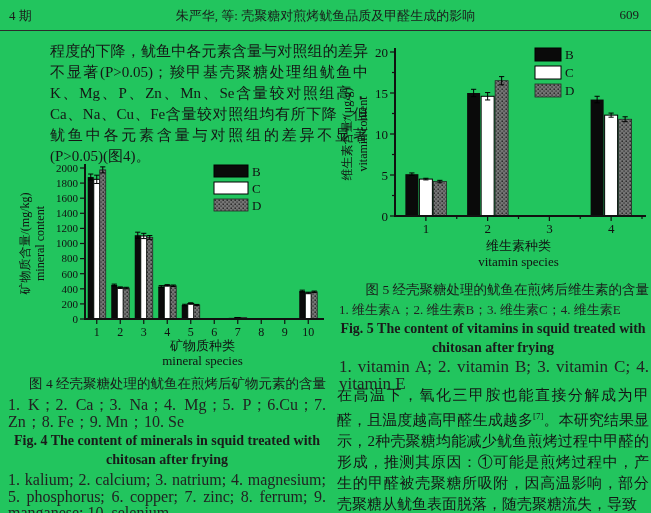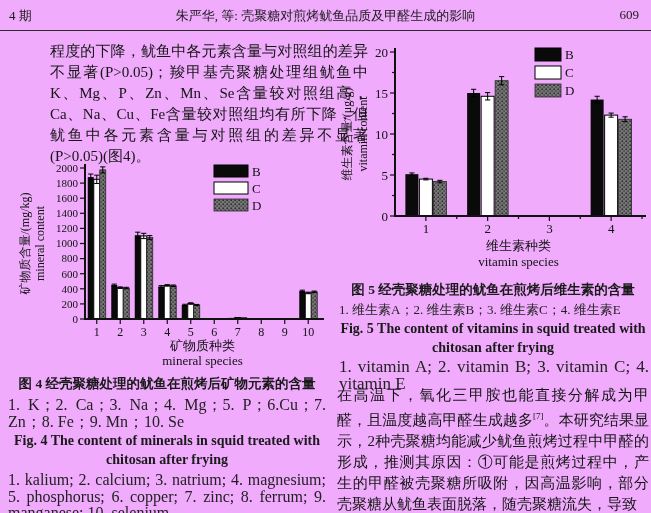--- a/index.html
+++ b/index.html
@@ -1,36 +1,36 @@
 <!DOCTYPE html>
 <html><head>
 <meta charset="utf-8">
 <style>
   * { margin:0; padding:0; box-sizing:border-box; }
   html,body { background:#e8e8e8; }
   #page {
     position:relative; width:651px; height:513px;
-    background:#f0abfc; color:#1a1a1a;
+    background:#22c55e; color:#1a1a1a;
     font-family:"Liberation Serif","DejaVu Serif",serif;
     overflow:hidden;
   }
   .abs { position:absolute; }
   .hdr { font-size:13px; top:7px; }
   #hdr-issue { left:9px; }
   #hdr-title { left:0; width:100%; text-align:center; }
   #hdr-page  { right:12px; }
   #hdr-rule { top:30px; left:0; width:651px; border-top:1.6px solid #2b2b2b; }
   .para {
     font-size:15px; line-height:21px; text-align:justify;
     text-justify:inter-ideograph; color:#151515;
   }
   #left-para  { left:8px;  top:41px;  width:318px;margin-left:42px; }
   #right-para { left:337px; top:385px; width:312px; height:128px; }
   #right-para sup { font-size:9px; }
-  .cap-cn { font-weight:bold; font-size:13.5px; text-align:center; }
+  .cap-cn { font-weight:normal; font-size:13.5px; text-align:right; }
   .cap-en { font-weight:bold; font-size:14px; text-align:center; }
   .items  { font-size:16px; line-height:16.5px; text-align:justify; color:#222; }
   #fig4-cap-cn  { left:8px; top:375px; width:318px; }
   #fig4-items-cn{ left:8px; top:397px; width:318px; }
   #fig4-cap-en1 { left:8px; top:433px; width:318px; }
   #fig4-cap-en2 { left:8px; top:452px; width:318px; }
   #fig4-items-en{ left:8px; top:472px; width:318px; }
   #fig5-cap-cn  { left:337px; top:281px; width:312px; }
   #fig5-items-cn{ left:339px; top:302px; width:310px; font-size:13px; }
   #fig5-cap-en1 { left:337px; top:321px; width:312px; }

